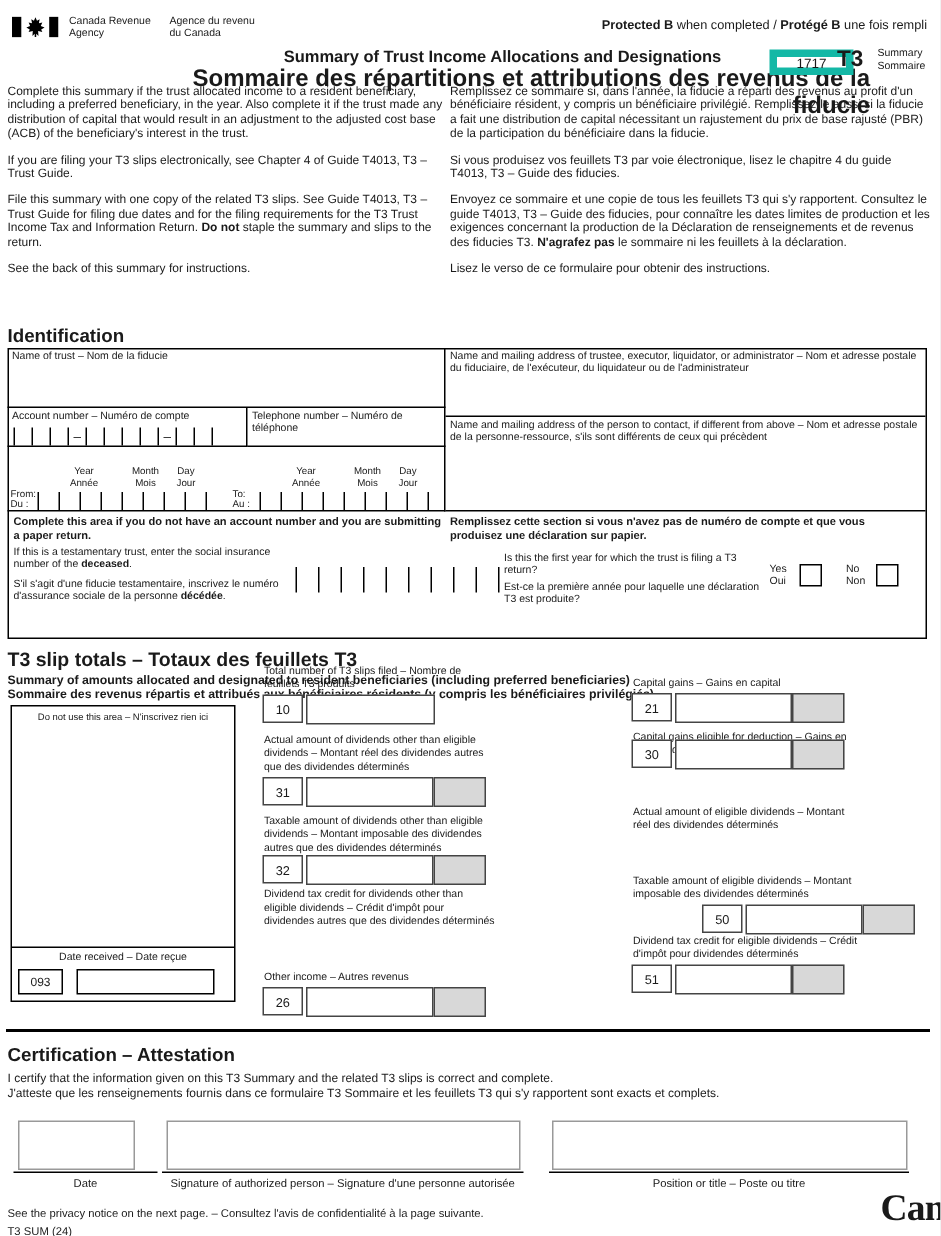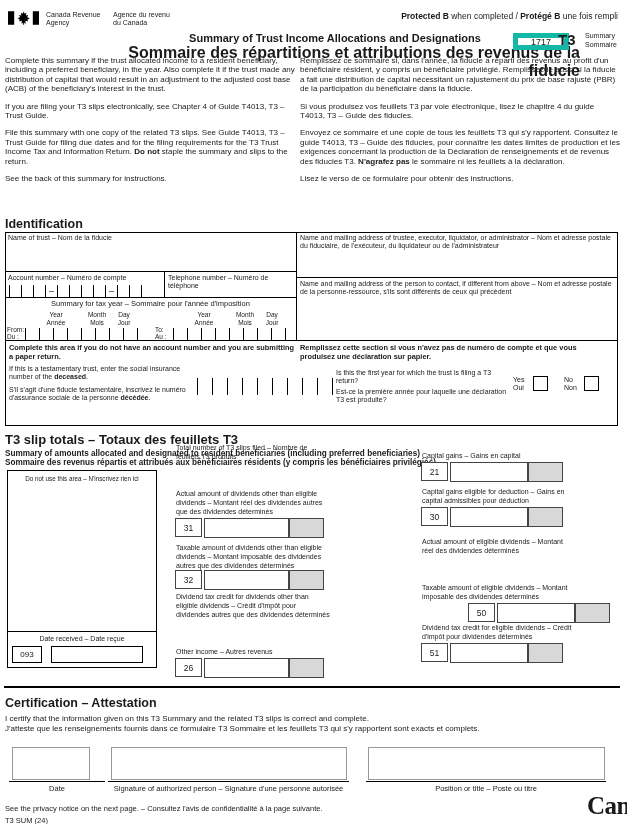--- a/index.html
+++ b/index.html
@@ -120,21 +120,20 @@
 
   <div class="cell" style="left:165px; top:272px; width:132px; height:26px;">
     <span>Telephone number – Numéro de téléphone</span>
   </div>
 
   <div class="cell" style="left:297px; top:278px; width:320px; height:63px; border-right:none;">
     <span>Name and mailing address of the person to contact, if different from above – Nom et adresse postale de la personne-ressource, s'ils sont différents de ceux qui précèdent</span>
   </div>
 
   <div class="cell" style="left:5px; top:298px; width:292px; height:43px; padding:0;">
-    <div style="text-align:center; font-size:7.5px; padding-top:2px;">Summary for tax year – Sommaire pour l'année d'imposition</div>
 
     <div class="abs" style="left:36px; top:13px; width:30px; text-align:center; font-size:6.5px; line-height:7.6px;">
       <div>Year</div>
         <div>Année</div>
     </div>
     <div class="abs" style="left:78px; top:13px; width:28px; text-align:center; font-size:6.5px; line-height:7.6px;">
       <div>Month</div>
         <div>Mois</div>
     </div>
     <div class="abs" style="left:106px; top:13px; width:26px; text-align:center; font-size:6.5px; line-height:7.6px;">
@@ -231,20 +230,24 @@
   <div class="abs" style="left:7px; top:470px; width:150px; height:198px; border:1px solid #000;">
     <div style="text-align:center; font-size:6.3px; padding-top:4px;">Do not use this area – N'inscrivez rien ici</div>
     <div class="abs" style="left:0; top:160px; width:148px; border-top:1px solid #000; height:36px;">
       <div style="text-align:center; font-size:7px; padding-top:3px;">Date received – Date reçue</div>
       <div class="abs" style="left:4px; top:14px; width:30px; height:17px; border:1px solid #000; display:flex; align-items:center; justify-content:center; font-size:8px;">093</div>
       <div class="abs" style="left:43px; top:14px; width:92px; height:17px; border:1px solid #000;"></div>
     </div>
   </div>
 
   <div class="amt-label" style="left:176px; top:444px; width:150px;">Total number of T3 slips filed – Nombre de feuillets T3 produits</div>
+  <div class="amt" style="left:175px; top:463px;">
+    <div class="codebox">10</div>
+    <div class="field" style="width:86px;"></div>
+  </div>
 
   <div class="amt-label" style="left:176px; top:490px; width:155px;">Actual amount of dividends other than eligible dividends – Montant réel des dividendes autres que des dividendes déterminés</div>
   <div class="amt" style="left:175px; top:518px;">
     <div class="codebox">31</div>
     <div class="field" style="width:85px;"></div>
     <div class="cents"></div>
   </div>
 
   <div class="amt-label" style="left:176px; top:544px; width:155px;">Taxable amount of dividends other than eligible dividends – Montant imposable des dividendes autres que des dividendes déterminés</div>
   <div class="amt" style="left:175px; top:570px;">
@@ -263,21 +266,21 @@
   </div>
 
   <div class="amt-label" style="left:422px; top:452px; width:150px;">Capital gains – Gains en capital</div>
   <div class="amt" style="left:421px; top:462px;">
     <div class="codebox">21</div>
     <div class="field" style="width:78px;"></div>
     <div class="cents"></div>
   </div>
 
   <div class="amt-label" style="left:422px; top:488px; width:150px;">Capital gains eligible for deduction – Gains en capital admissibles pour déduction</div>
-  <div class="amt" style="left:421px; top:507px;text-align:right;">
+  <div class="amt" style="left:421px; top:493px;text-align:right;">
     <div class="codebox">30</div>
     <div class="field" style="width:78px;"></div>
     <div class="cents"></div>
   </div>
 
   <div class="amt-label" style="left:422px; top:538px; width:150px;">Actual amount of eligible dividends – Montant réel des dividendes déterminés</div>
 
   <div class="amt-label" style="left:422px; top:584px; width:150px;">Taxable amount of eligible dividends – Montant imposable des dividendes déterminés</div>
   <div class="amt" style="left:421px; top:603px;margin-left:47px;">
     <div class="codebox">50</div>

